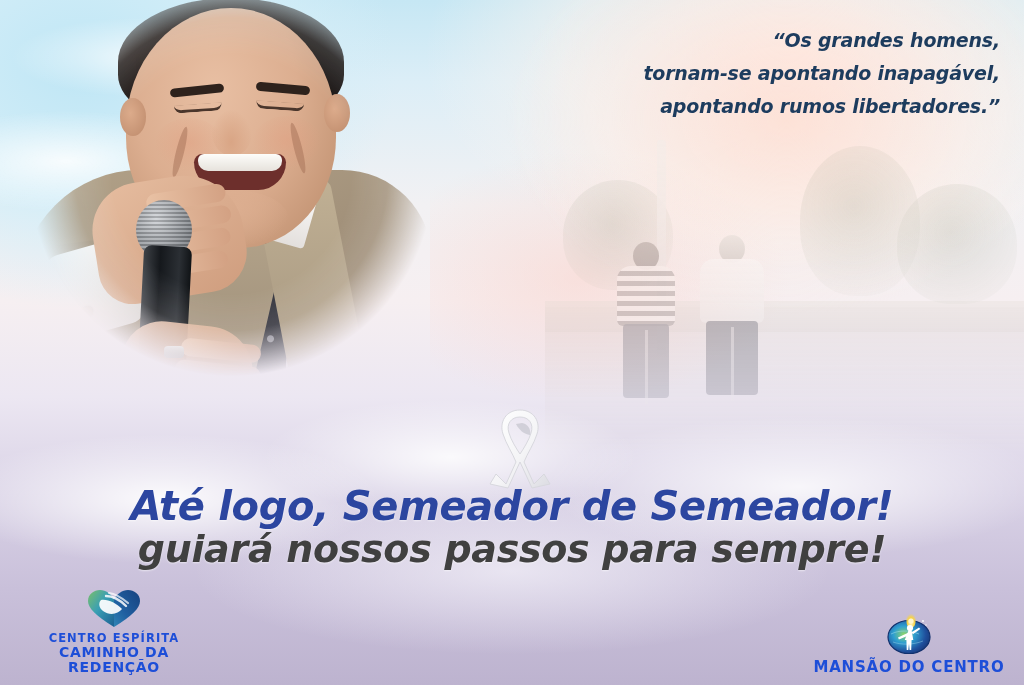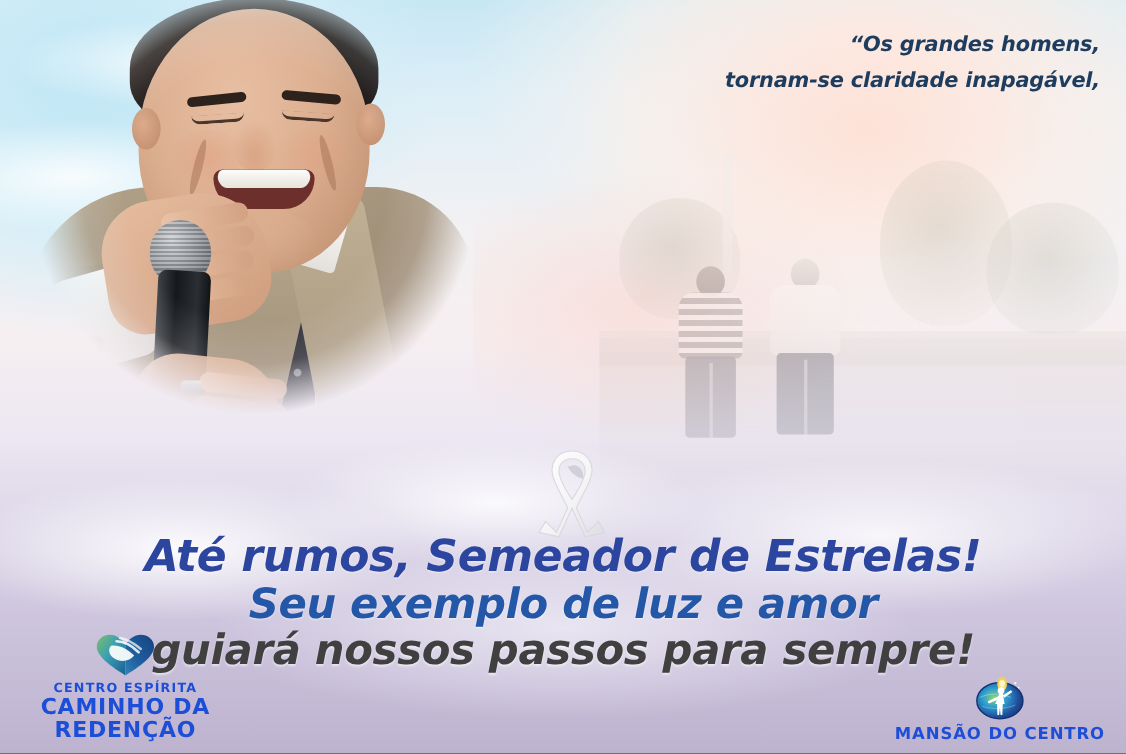--- a/index.html
+++ b/index.html
@@ -299,21 +299,21 @@
   
   .logo{
     position:absolute;bottom:10px;display:flex;flex-direction:column;align-items:center;
   }
   .logo-left{left:14px;width:200px;}
   .logo-right{right:10px;width:210px;}
   .logo-mark{width:56px;height:40px;margin-bottom:3px;}
   .logo-right .logo-mark{width:48px;height:44px;}
   .logo-text{text-align:center;color:#1d4ed8;font-weight:700;line-height:1.08;}
   .logo-l1{font-size:11.5px;letter-spacing:1.1px;}
-  .logo-l2{font-size:20px;letter-spacing:.7px;text-align:center;}
+  .logo-l2{font-size:14px;letter-spacing:.7px;text-align:center;}
   .logo-r1{font-size:15px;letter-spacing:.8px;}
 </style>
 </head>
 <body>
 
 <div id="poster">
 
   <div class="bg-base"></div>
   <div class="bg-warm"></div>
 
@@ -384,21 +384,22 @@
         <div class="finger f3"></div>
       </div>
       <div class="ring"></div>
     </div>
   </div>
 
   <div class="cloudband" id="cloud-lower"></div>
 
   <div class="quote">
     <div class="quote-line">“Os grandes homens,</div>
-    <div class="quote-line">tornam-se claridade inapagável,</div>
+    <div class="quote-line">tornam-se apontando inapagável,</div>
+    <div class="quote-line">apontando rumos libertadores.”</div>
   </div>
 
   <div class="ribbon">
     <svg viewBox="0 0 68 86" width="68" height="86" aria-hidden="true">
       <defs>
         <linearGradient id="rb" x1="0" y1="0" x2="1" y2="1">
           <stop offset="0%" stop-color="#ffffff"></stop>
           <stop offset="55%" stop-color="#f4f4f6"></stop>
           <stop offset="100%" stop-color="#dcdce2"></stop>
         </linearGradient>
@@ -406,22 +407,21 @@
       <path d="M34 6 C20 6 13 18 17 30 C20 40 27 50 30 58 L20 80 L10 70 L4 80
                L22 84 L34 58 L46 84 L64 80 L58 70 L48 80 L38 58
                C41 50 48 40 51 30 C55 18 48 6 34 6 Z
                M34 13 C43 13 48 20 45 29 C43 36 38 44 34 50
                C30 44 25 36 23 29 C20 20 25 13 34 13 Z" fill="url(#rb)" stroke="#d8d8de" stroke-width="1"></path>
       <path d="M30 20 C33 26 38 30 44 31 C45 25 42 20 36 19 Z" fill="#b9b9c2" opacity=".55"></path>
     </svg>
   </div>
 
   <div class="headline">
-    <div class="hl hl1">Até rumos, Semeador de Estrelas!</div>
-    <div class="hl hl2">Seu exemplo de luz e amor</div>
+    <div class="hl hl1">Até logo, Semeador de Semeador!</div>
     <div class="hl hl3">guiará nossos passos para sempre!</div>
   </div>
 
   <div class="logo logo-left">
     <div class="logo-mark">
       <svg viewBox="0 0 56 40" width="56" height="40" aria-hidden="true">
         <defs>
           <linearGradient id="hh1" x1="0" y1="0" x2="1" y2="1">
             <stop offset="0%" stop-color="#7bbf6a"></stop>
             <stop offset="45%" stop-color="#3a9fb4"></stop>

